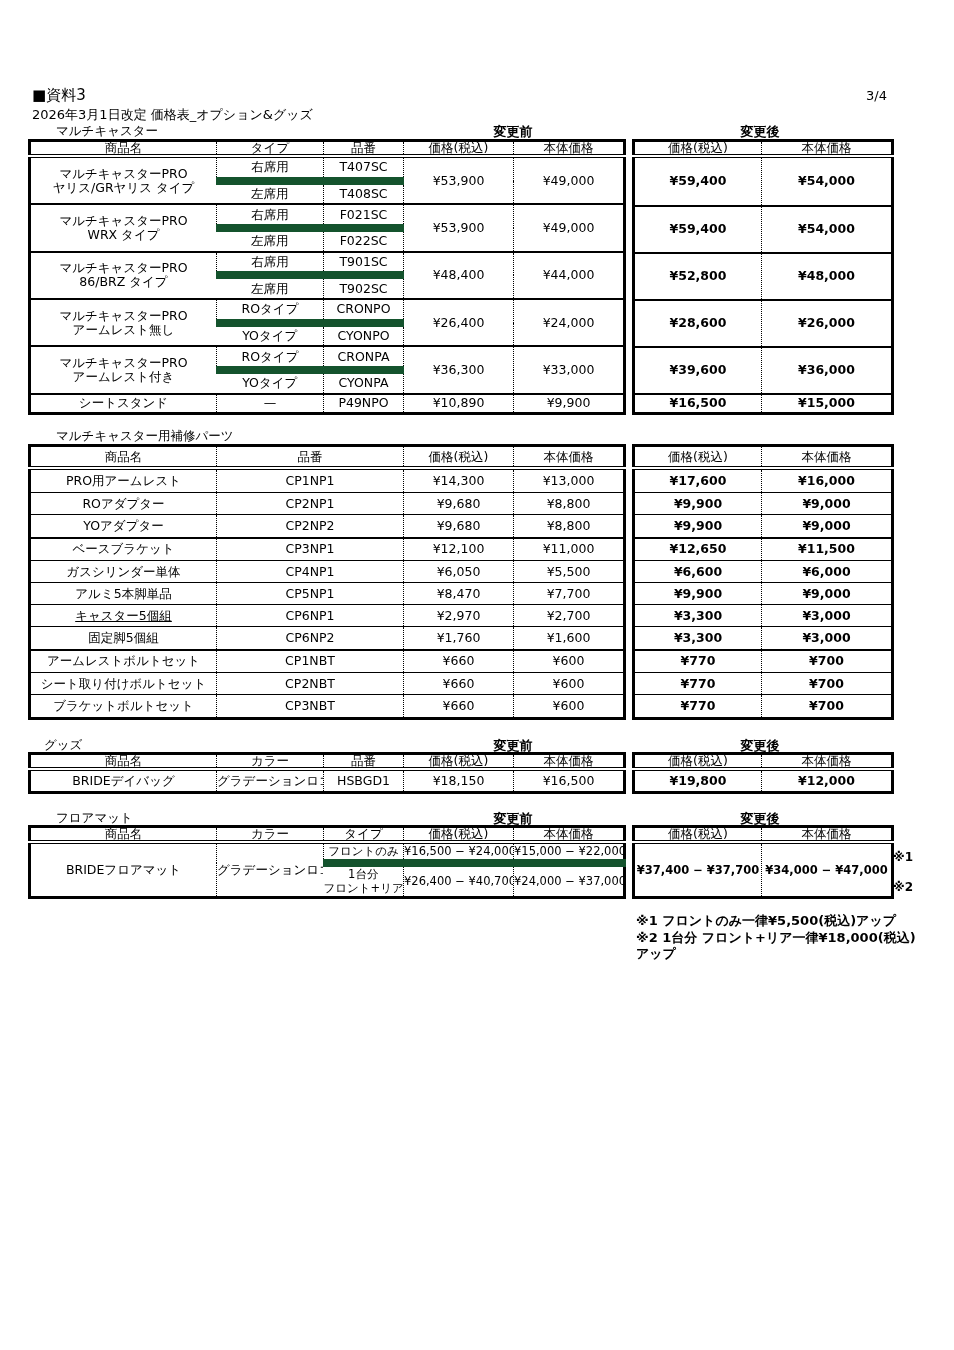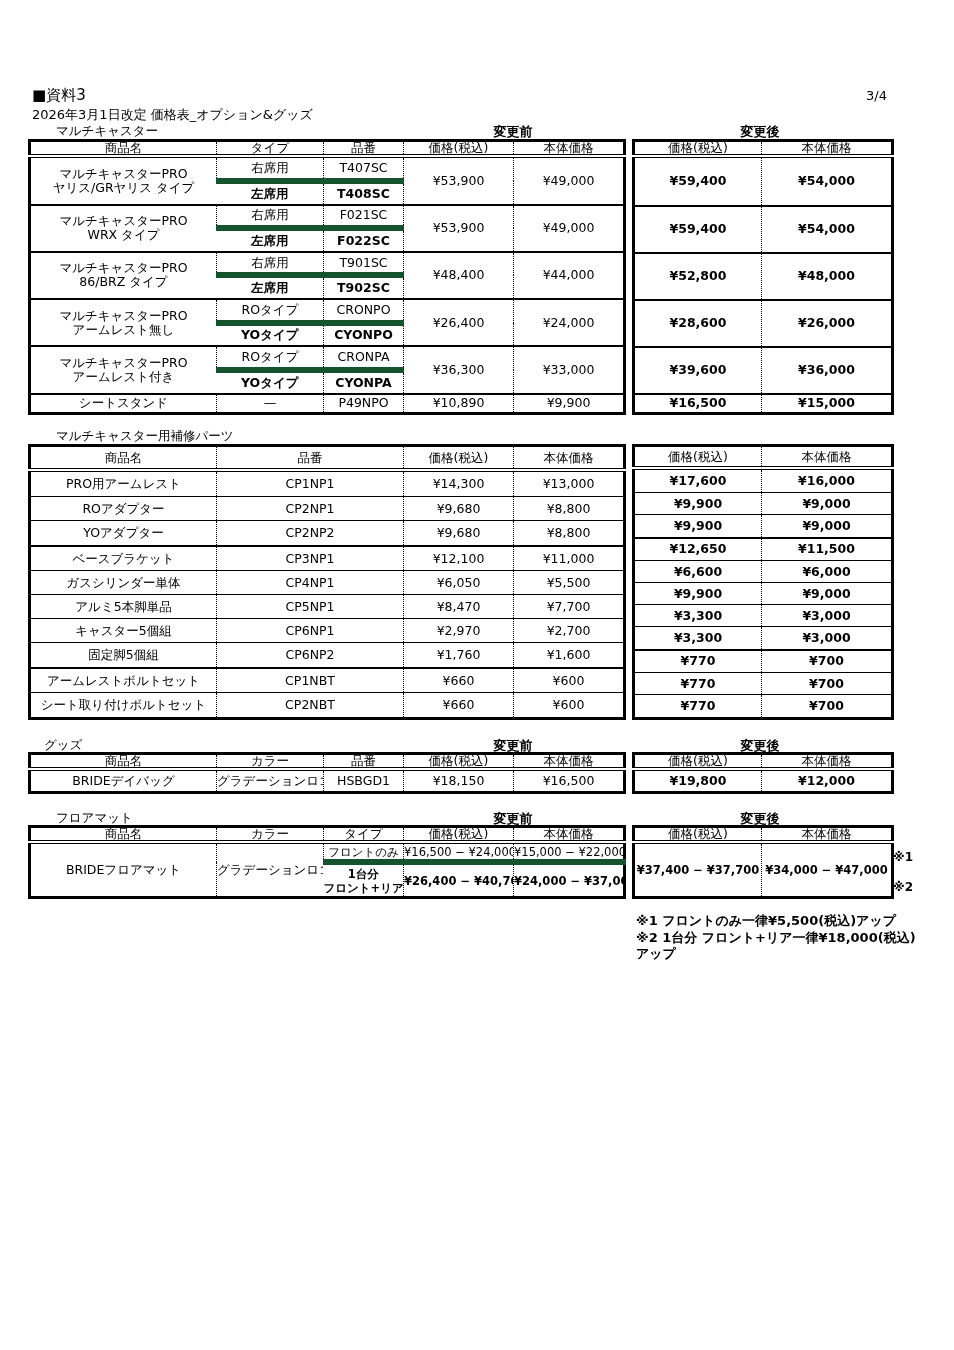--- a/index.html
+++ b/index.html
@@ -12,21 +12,21 @@
   .page-no { left:866px; top:88px; font-size:13px; }
   .sec-label { font-size:12.5px;margin-left:24px; }
   .grp-label { font-size:13px; font-weight:bold; text-align:center; }
 
   table.pt { position:absolute; border-collapse:collapse; border:3px solid #000; table-layout:fixed; }
   table.pt td { border-left:1px dotted #000; text-align:center; vertical-align:middle; padding:0;
                 font-size:12.5px; line-height:14px; overflow:hidden; white-space:nowrap; }
   table.pt td:first-child { border-left:none; }
   table.pt tr.hdr td { border-bottom:4px double #000; height:12px; line-height:12px; font-size:12.5px; }
   table.pt tr.sep td { border-top:2px solid #000; }
-  table.pt td.subsep { border-top:6px solid #14532d;font-weight:bold; }
+  table.pt td.subsep { border-top:8px solid #14532d; }
   table.pt.bold td { font-weight:bold; }
   table.pt.bold tr.hdr td { font-weight:normal; }
   .note { font-size:13px; font-weight:bold; }
   .mark { font-size:12px; font-weight:bold; }
 </style>
 </head>
 <body>
 
 <div class="abs t doc-title">■資料3</div>
 <div class="abs t doc-sub">2026年3月1日改定 価格表_オプション&amp;グッズ</div>
@@ -208,40 +208,46 @@
         <td style="border-top-width: 1px;">¥6,050</td>
         <td style="border-top-width: 1px;">¥5,500</td>
       </tr>
       <tr class="sep">
         <td style="border-top-width: 1px;">アルミ5本脚単品</td>
         <td style="border-top-width: 1px;">CP5NP1</td>
         <td style="border-top-width: 1px;">¥8,470</td>
         <td style="border-top-width: 1px;">¥7,700</td>
       </tr>
       <tr class="sep">
-        <td style="border-top-width: 1px;">キャスター5個組</td>
+        <td style="border-top-width: 1px; text-decoration: underline;">キャスター5個組</td>
         <td style="border-top-width: 1px;">CP6NP1</td>
         <td style="border-top-width: 1px;">¥2,970</td>
         <td style="border-top-width: 1px;">¥2,700</td>
       </tr>
       <tr class="sep">
         <td style="border-top-width: 1px;">固定脚5個組</td>
         <td style="border-top-width: 1px;">CP6NP2</td>
         <td style="border-top-width: 1px;">¥1,760</td>
         <td style="border-top-width: 1px;">¥1,600</td>
       </tr>
       <tr class="sep">
         <td style="border-top-width: 2px;">アームレストボルトセット</td>
         <td style="border-top-width: 2px;">CP1NBT</td>
         <td style="border-top-width: 2px;">¥660</td>
         <td style="border-top-width: 2px;">¥600</td>
       </tr>
       <tr class="sep">
         <td style="border-top-width: 1px;">シート取り付けボルトセット</td>
         <td style="border-top-width: 1px;">CP2NBT</td>
+        <td style="border-top-width: 1px;">¥660</td>
+        <td style="border-top-width: 1px;">¥600</td>
+      </tr>
+      <tr class="sep">
+        <td style="border-top-width: 1px;">ブラケットボルトセット</td>
+        <td style="border-top-width: 1px;">CP3NBT</td>
         <td style="border-top-width: 1px;">¥660</td>
         <td style="border-top-width: 1px;">¥600</td>
       </tr>
     </tbody>
 </table>
 
 <table class="pt bold" style="left:632px;top:444px;width:259px;height:276px;">
   <colgroup>
       <col style="width:128px">
       <col style="width:131px">

